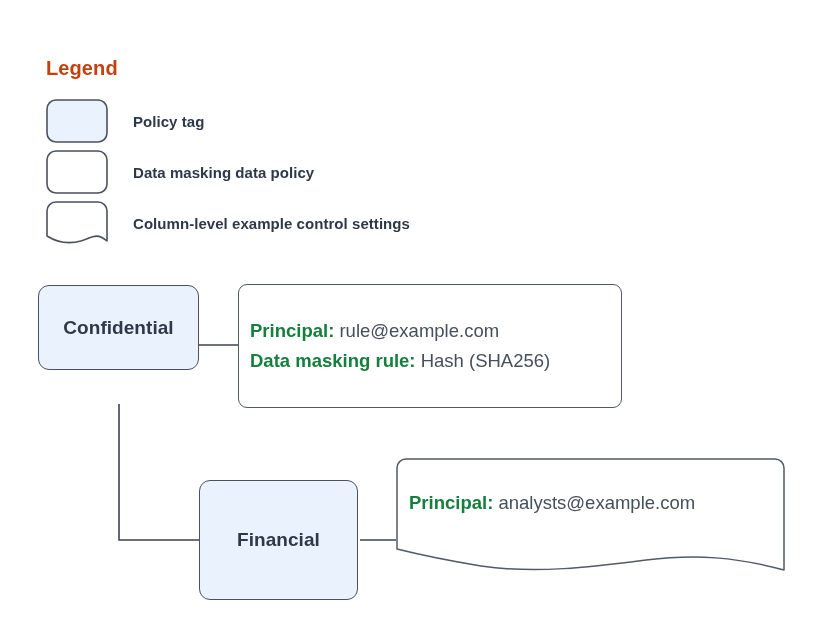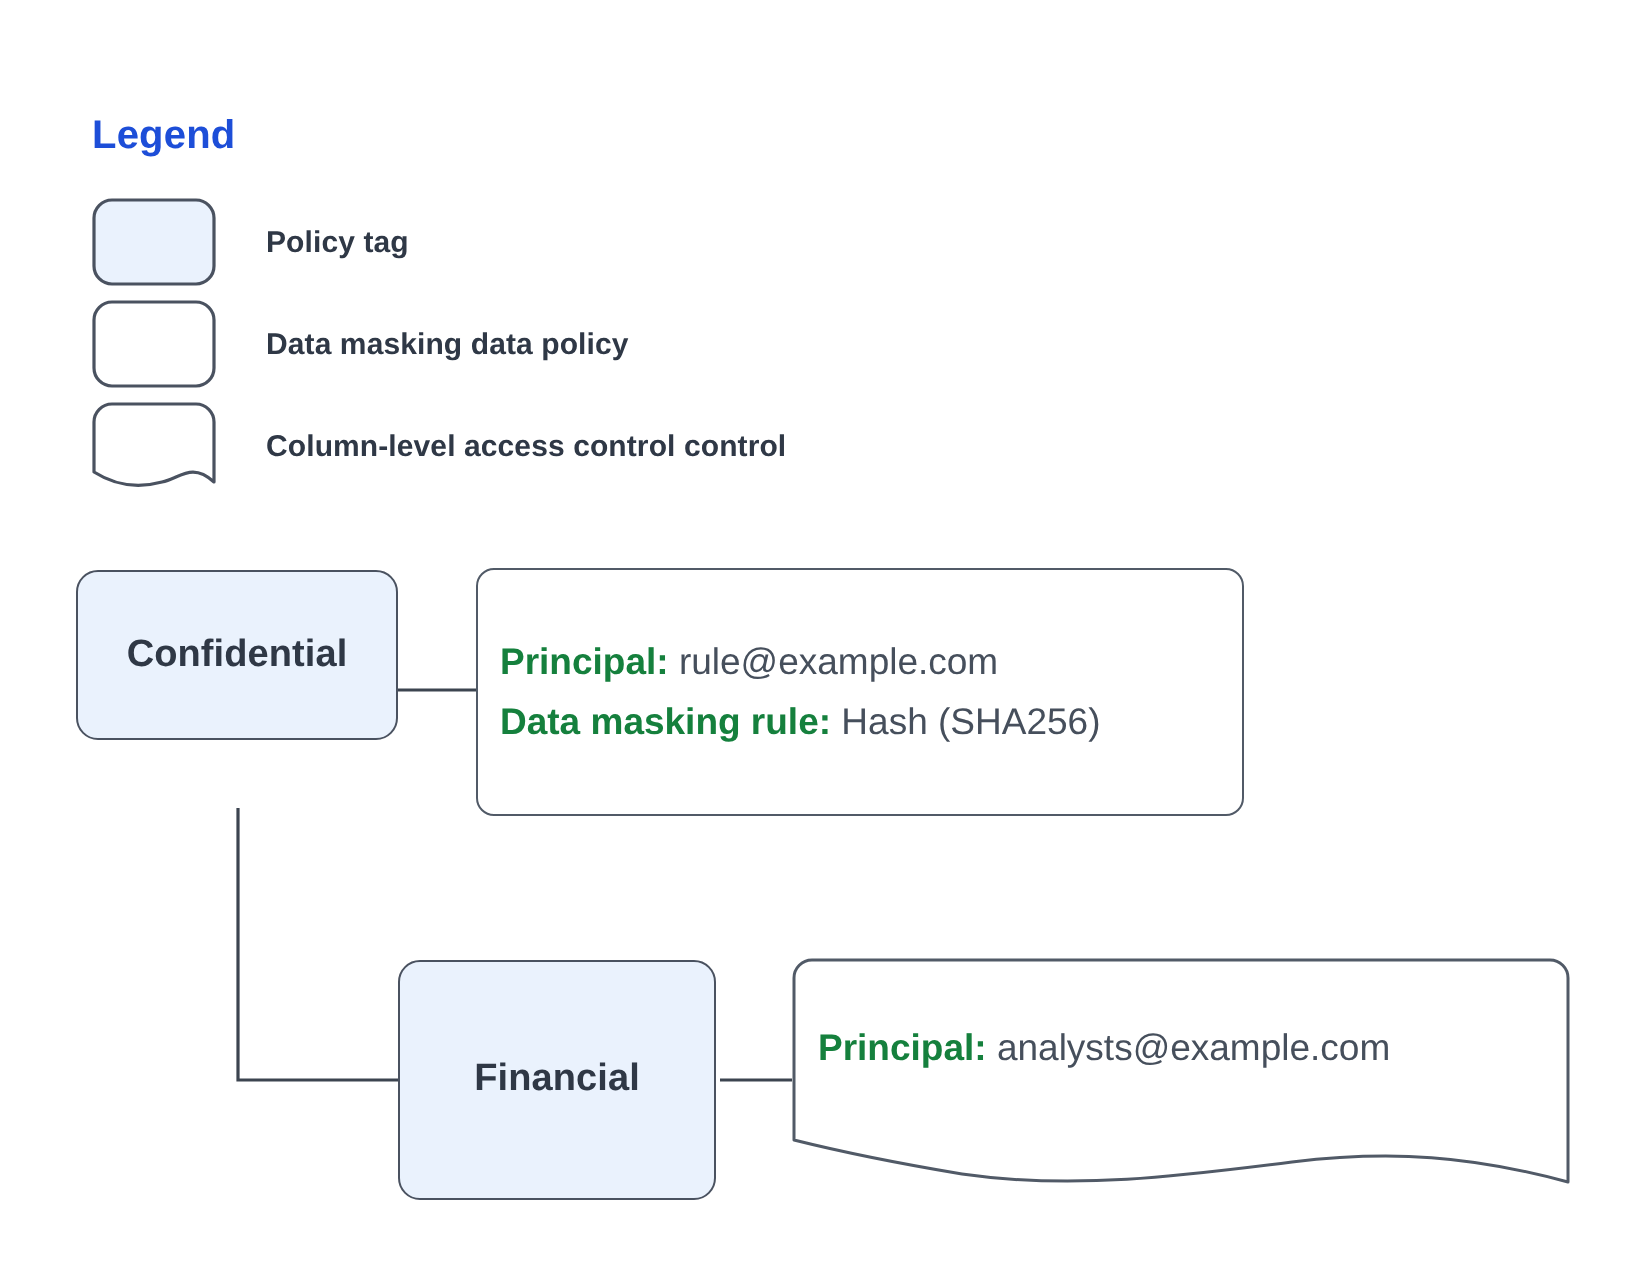--- a/index.html
+++ b/index.html
@@ -27,21 +27,21 @@
   
   .legend {
     position: absolute;
     left: 46px;
     top: 56px;
     width: 620px;
   }
   .legend-title {
     font-size: 20px;
     font-weight: bold;
-    color: #1d4ed8;
+    color: #c2410c;
     letter-spacing: 0.1px;
     line-height: 24px;
     margin: 0 0 12px 0;
   }
   .legend-row {
     position: absolute;
     left: 0;
     height: 44px;
   }
   .legend-row.r0 { top: 43px; }
@@ -133,21 +133,21 @@
     position: absolute;
   }
   .note-wavy svg {
     display: block;
     position: absolute;
     left: 0;
     top: 0;
   }
   #note-financial {
     left: 396px;
-    top: 479px;
+    top: 458px;
     width: 389px;
     height: 117px;
   }
   #note-financial .note-text {
     left: 13px;
     top: 30px;
     transform: none;
   }
 
   .connector { position: absolute; }
@@ -185,21 +185,21 @@
           <path d="M1,10
                    A9,9 0 0 1 10,1
                    L52,1
                    A9,9 0 0 1 61,10
                    L61,40
                    C50,30 44,38 35,40
                    C24,43 12,42 1,35
                    Z" fill="#ffffff" stroke="#4a5260" stroke-width="1.6" stroke-linejoin="round"></path>
         </svg>
       </div>
-      <div class="legend-label">Column-level access control control</div>
+      <div class="legend-label">Column-level example control settings</div>
     </div>
   </div>
 
   <div class="connector" style="left:0;top:0;width:820px;height:640px;pointer-events:none;">
     <svg width="820" height="640" viewBox="0 0 820 640" xmlns="http://www.w3.org/2000/svg">
 
       <g>
         <path d="M199,345 L238,345" fill="none" stroke="#3c4450" stroke-width="1.6"></path>
       </g>
 

